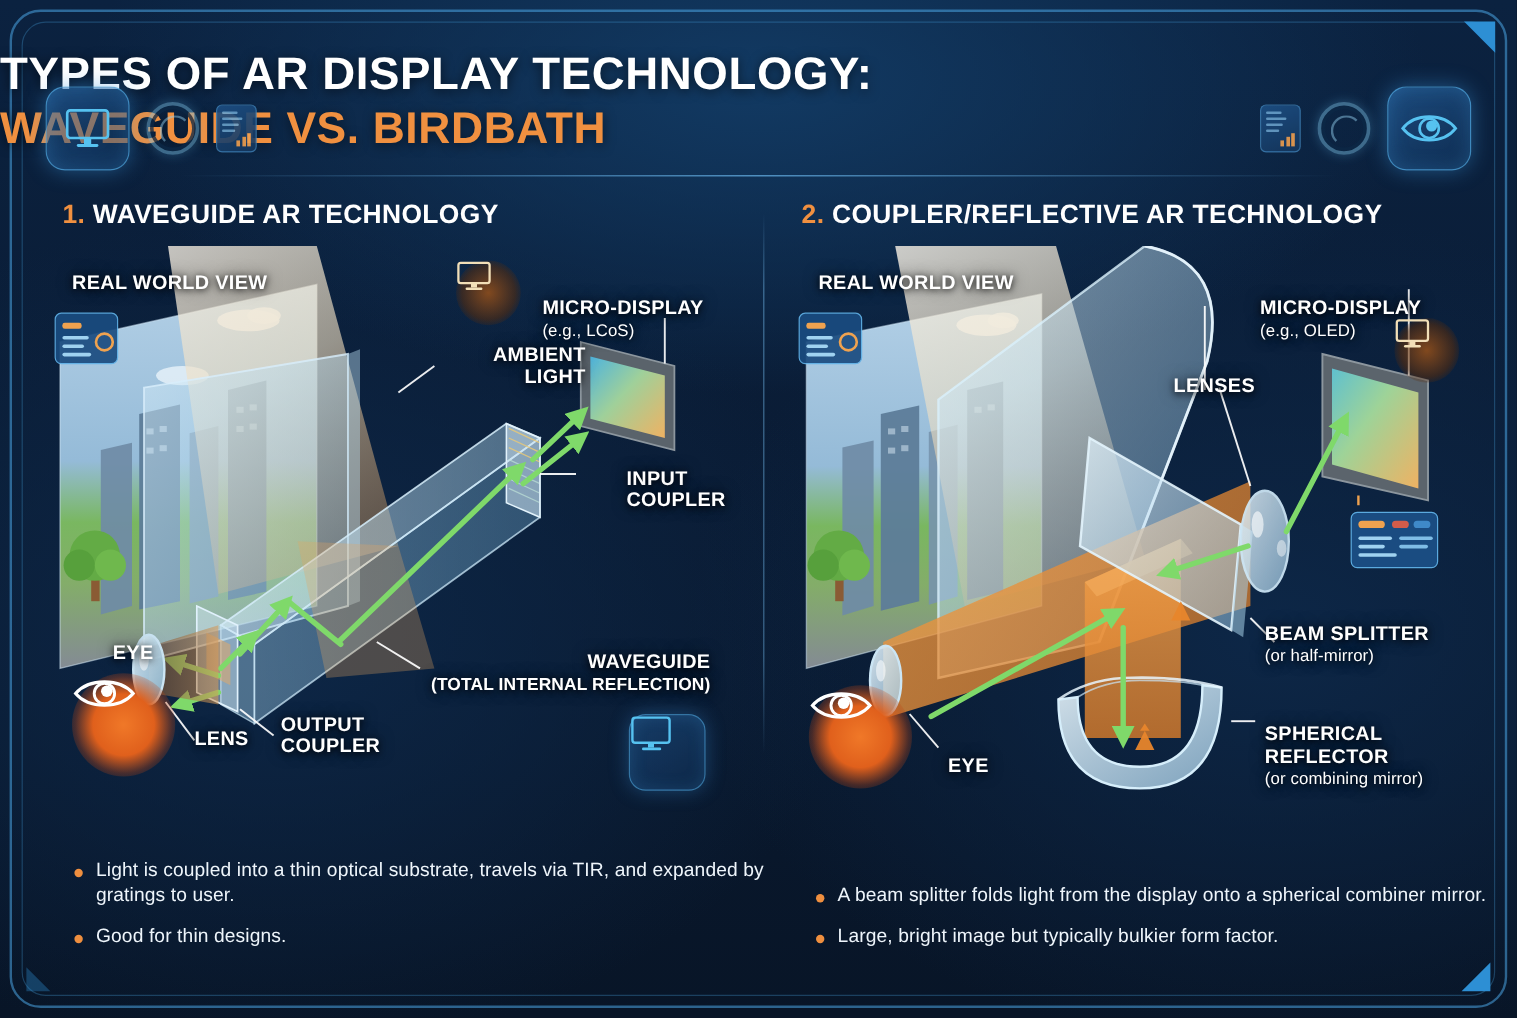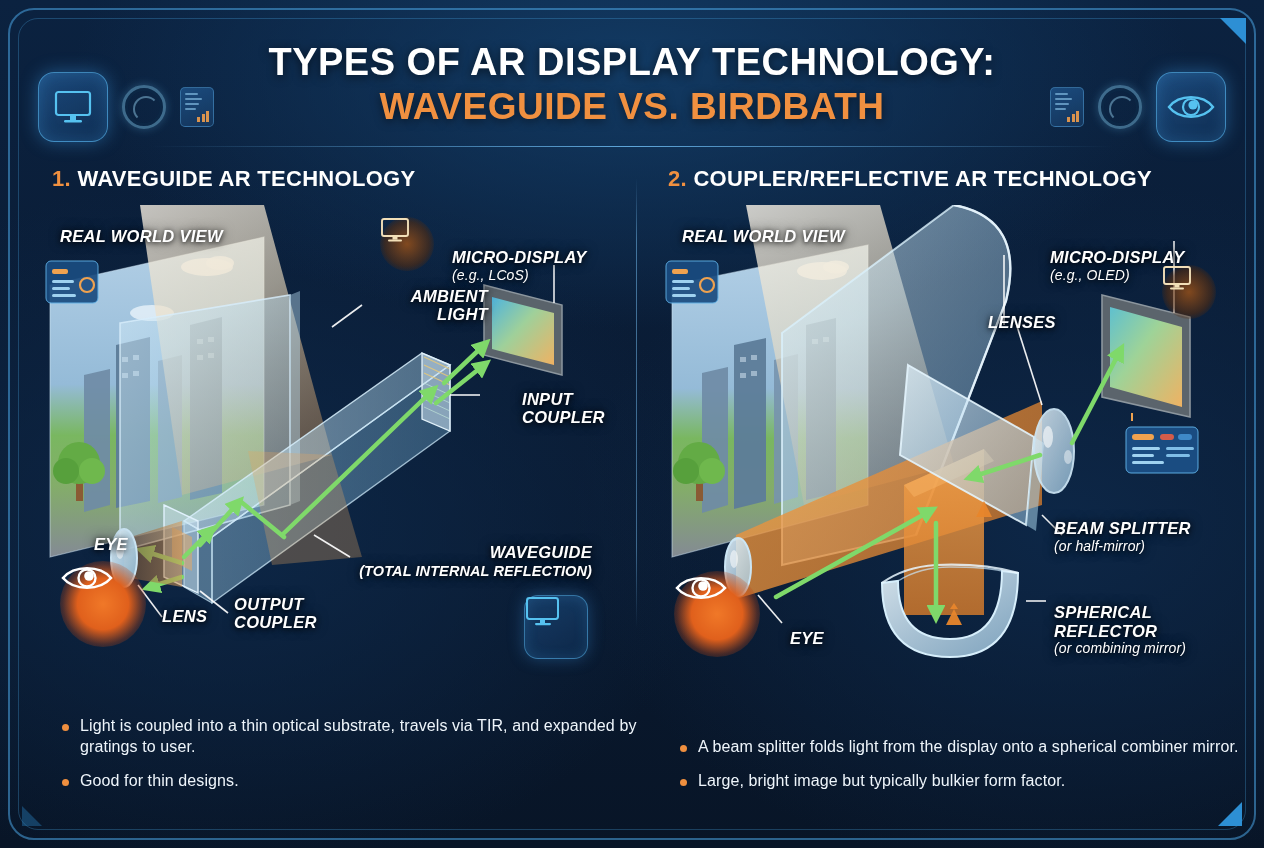--- a/index.html
+++ b/index.html
@@ -45,21 +45,21 @@
     border-bottom: 24px solid #2d8fd4;
   }
   .corner-tri.bl {
     left: 22px; bottom: 22px;
     border-right: 20px solid transparent;
     border-bottom: 20px solid rgba(45,143,212,0.35);
   }
 
   
   .header { position: absolute; left: 0; right: 0; top: 30px; height: 118px; }
-  .title-block { text-align: center; padding-top: 12px; }
+  .title-block { text-align: left; padding-top: 12px; }
   .title-main {
     font-size: 38px; font-weight: bold; color: #ffffff;
     letter-spacing: 0.5px; line-height: 1.08;
     text-shadow: 0 2px 10px rgba(0,0,0,0.6);
   }
   .title-sub {
     font-size: 37px; font-weight: bold; color: #f09040;
     letter-spacing: 0.5px; line-height: 1.15; margin-top: 3px;
     text-shadow: 0 2px 10px rgba(0,0,0,0.55);
   }
@@ -113,21 +113,20 @@
   .stage.left { left: 32px; }
   .stage.right { left: 654px; }
   .stage svg { position: absolute; left: 0; top: 0; }
 
   
   .lbl {
     position: absolute; color: #ffffff; font-weight: bold; font-size: 16.5px;
     letter-spacing: 0.3px; line-height: 1.12;
     text-shadow: 0 1px 5px rgba(0,0,0,0.85), 0 0 12px rgba(0,0,0,0.6);
     white-space: pre-line;
-    font-style: italic;
   }
   .lbl .sub { display:block; font-weight: normal; font-size: 14px; letter-spacing: 0.1px; margin-top: 1px;}
   .lbl.c { text-align: right; }
 
   .badge {
     position: absolute; width: 54px; height: 54px; border-radius: 50%;
     display: flex; align-items: center; justify-content: center;
     background: radial-gradient(circle, rgba(150,80,25,0.85) 0%, rgba(90,45,12,0.55) 58%, rgba(60,30,8,0) 78%);
   }
   .badge svg { display: block; }
@@ -586,21 +585,21 @@
         <line x1="372" y1="396" x2="392" y2="396"></line>
         <line x1="104" y1="390" x2="128" y2="418"></line>
       </g>
     </svg>
 
     <div class="lbl" style="left: 28px; top: 22px;">REAL WORLD VIEW</div>
     <div class="lbl" style="left: 396px; top: 25px;">
       <span>MICRO-DISPLAY</span>
       <span class="sub">(e.g., OLED)</span>
     </div>
-    <div class="lbl" style="left: 334px; top: 108px;">LENSES</div>
+    <div class="lbl" style="left: 324px; top: 108px;">LENSES</div>
     <div class="lbl" style="left: 400px; top: 380px;">
       <span>SPHERICAL
 REFLECTOR</span>
       <span class="sub">(or combining mirror)</span>
     </div>
     <div class="lbl" style="left: 400px; top: 296px;">
       <span>BEAM SPLITTER</span>
       <span class="sub">(or half-mirror)</span>
     </div>
     <div class="lbl" style="left: 136px; top: 424px;">EYE</div>

